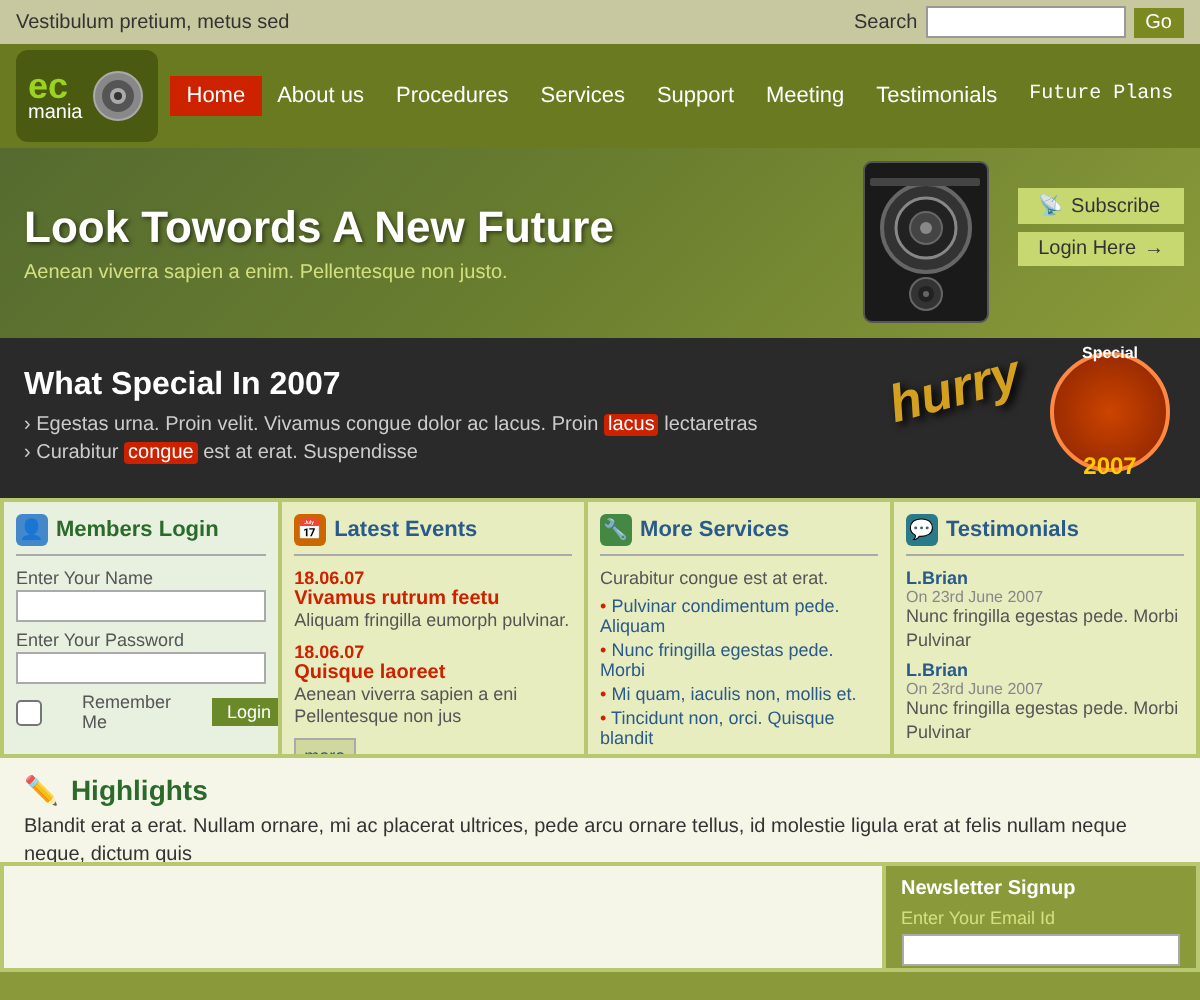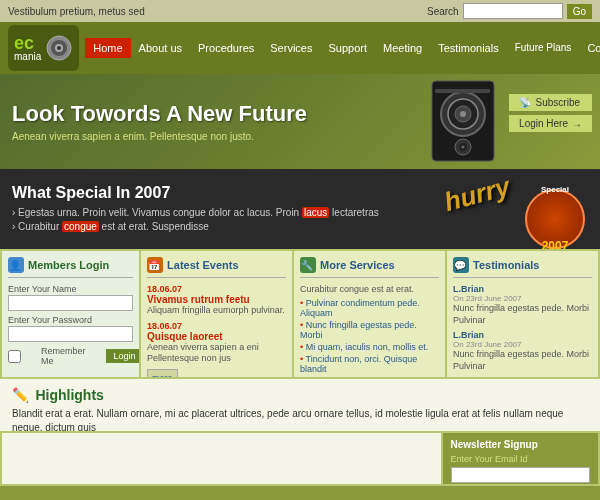--- a/index.html
+++ b/index.html
@@ -20,21 +20,21 @@
     .hero-buttons { position: absolute; right: 8px; top: 20px; display: flex; flex-direction: column; gap: 4px; }
     .hero-btn { background: #c8d870; color: #333; font-size: 10px; padding: 3px 10px; border: none; cursor: pointer; white-space: nowrap; display: flex; align-items: center; gap: 4px; }
 
     
     .special-banner { background: #2a2a2a; height: 80px; display: flex; align-items: center; padding: 0 12px; position: relative; overflow: hidden; }
     .special-title { color: #fff; font-size: 16px; font-weight: bold; }
     .special-content { color: #ccc; font-size: 10px; margin-top: 4px; line-height: 1.4; }
     .special-content .highlight { background: #cc2200; color: #fff; padding: 0 2px; border-radius: 2px; }
     .special-content .highlight2 { background: #aa7700; color: #fff; padding: 0 2px; border-radius: 2px; }
     .special-content .highlight3 { background: #cc2200; color: #fff; padding: 0 2px; border-radius: 2px; }
-    .special-badge { position: absolute; right: 15px; top: 20px; background: radial-gradient(circle, #cc4400, #882200); border-radius: 50%; width: 60px; height: 60px; display: flex; flex-direction: column; align-items: center; justify-content: center; border: 2px solid #ff8844; }
+    .special-badge { position: absolute; right: 15px; top: 7px; background: radial-gradient(circle, #cc4400, #882200); border-radius: 50%; width: 60px; height: 60px; display: flex; flex-direction: column; align-items: center; justify-content: center; border: 2px solid #ff8844; }
     .special-badge-text { color: #fff; font-size: 8px; font-weight: bold; text-align: center; line-height: 1.2; }
     .special-badge-year { color: #ffcc00; font-size: 12px; font-weight: bold; margin-top: 44px; }
 
     
     .content-grid { display: flex; height: 130px; background: #b8c870; gap: 2px; padding: 2px; }
     .panel { background: #e8edc0; flex: 1; padding: 6px; overflow: hidden; }
     .panel-header { display: flex; align-items: center; gap: 4px; margin-bottom: 6px; padding-bottom: 4px; border-bottom: 1px solid #aaa; }
     .panel-icon { width: 16px; height: 16px; border-radius: 3px; display: flex; align-items: center; justify-content: center; font-size: 10px; }
     .panel-icon.blue { background: #4488cc; color: #fff; }
     .panel-icon.orange { background: #cc6600; color: #fff; }
@@ -113,21 +113,21 @@
   </div>
 
   <div style="display:flex; margin-left:6px; flex-wrap:nowrap;">
     <div class="nav-item active">Home</div>
     <div class="nav-item">About us</div>
     <div class="nav-item">Procedures</div>
     <div class="nav-item">Services</div>
     <div class="nav-item">Support</div>
     <div class="nav-item">Meeting</div>
     <div class="nav-item">Testimonials</div>
-    <div class="nav-item" style="font-size:10px;">Future Plans</div>
+    <div class="nav-item" style="font-size:10px;font-family:Liberation Mono, monospace;">Future Plans</div>
     <div class="nav-item">Contact</div>
   </div>
 </div>
 
 <div class="hero">
   <div class="hero-text">
     <h1>Look Towords A New Future</h1>
     <p>Aenean viverra sapien a enim. Pellentesque non justo.</p>
   </div>
 

